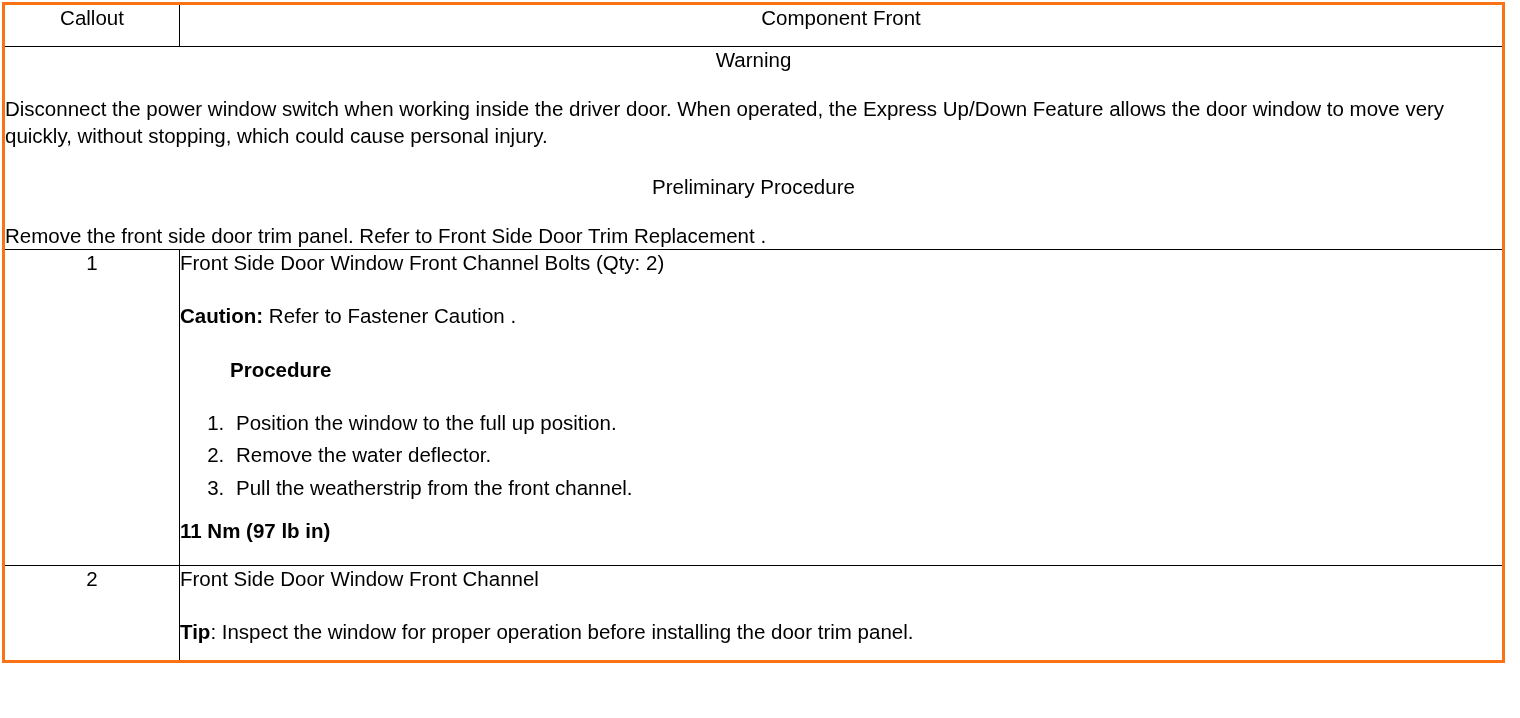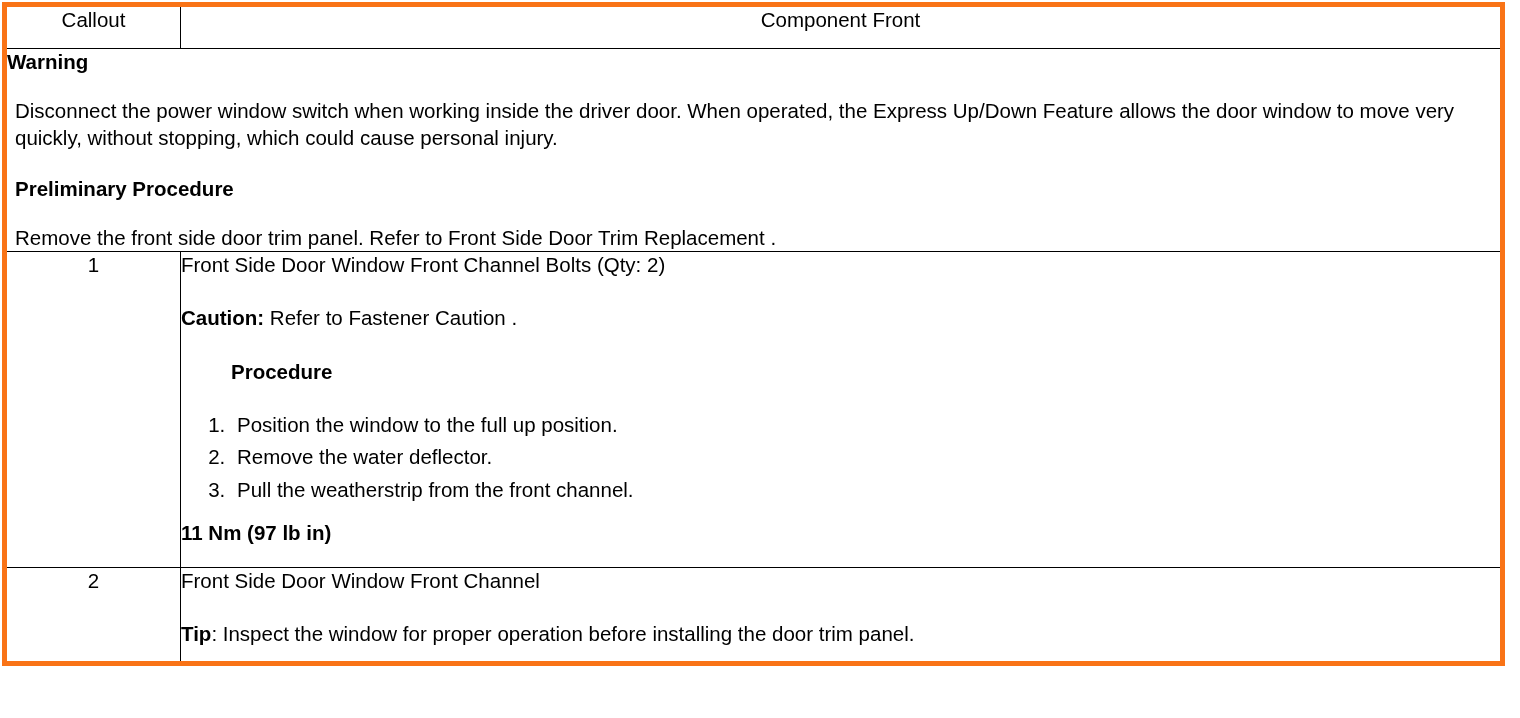--- a/index.html
+++ b/index.html
@@ -19,21 +19,21 @@
     width: 1520px;
     height: 718px;
     overflow: hidden;
   }
   table.service-table {
     border-collapse: collapse;
     table-layout: fixed;
     width: 1503px;
     margin-left: 2px;
     margin-top: 2px;
-    border: 5px solid #f97316;
+    border: 3px solid #f97316;
     padding-left: 28px;
   }
   table.service-table td,
   table.service-table th {
     border: 1.5px solid #000;
     padding: 0;
     vertical-align: top;
     font-weight: normal;
     font-size: 20.5px;
     line-height: 1.28;
@@ -46,26 +46,27 @@
     height: 41px;
     vertical-align: middle;
   }
   .col-callout { width: 176px; }
 
   
   .notice-cell {
     padding: 8px 6px 10px 6px;
   }
   .notice-cell .blk-head {
-    font-weight: bold;
+    font-weight: normal;
     font-size: 20.5px;
     margin: 0 0 0 0;
+    text-align: center;
   }
   .notice-cell p.para {
-    margin: 22px 0 0 8px;
+    margin: 22px 0 0 0;
     font-size: 20.5px;
     line-height: 1.32;
   }
   .notice-cell p.para.tight {
     margin-top: 24px;
   }
 
   
   .callout-num {
     text-align: center;

